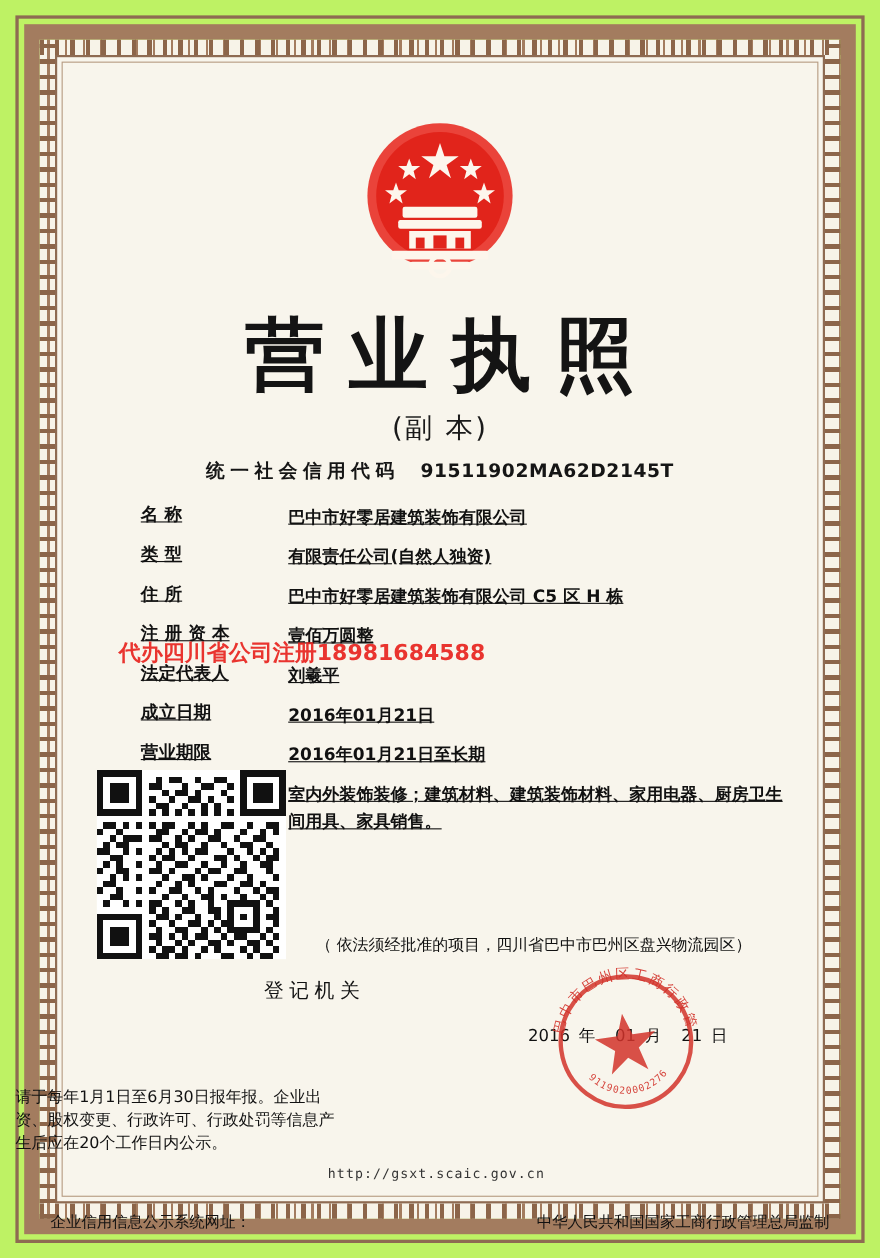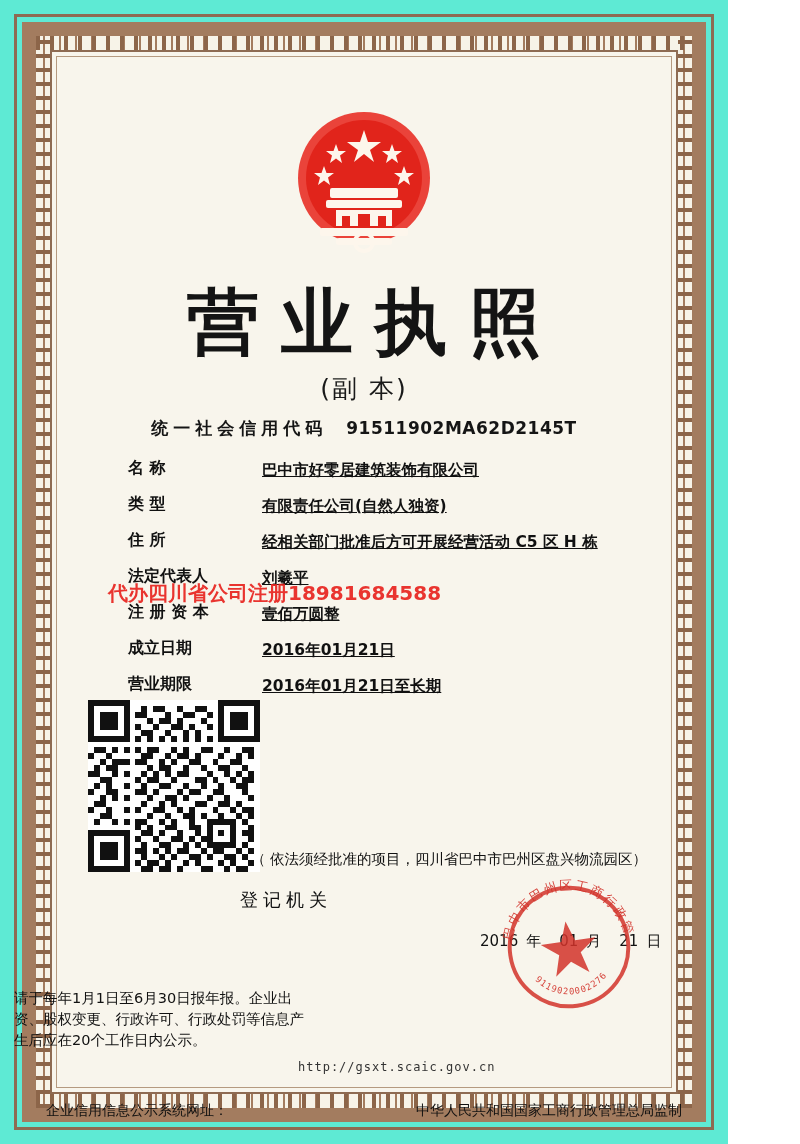--- a/index.html
+++ b/index.html
@@ -9,23 +9,23 @@
   }
   body {
     width: 800px;
     height: 1144px;
     font-family: "DejaVu Sans", "Liberation Sans", sans-serif;
     overflow: hidden;
   }
 
   .license {
     position: relative;
-    width: 728px;
+    width: 800px;
     height: 1144px;
-    background: #5eead4;
+    background: #bef264;
     box-sizing: border-box;
   }
 
   
   .border-outer {
     position: absolute;
     left: 14px; top: 14px; right: 14px; bottom: 14px;
     border: 3px solid #8e6b52;
     box-sizing: border-box;
   }
@@ -130,20 +130,21 @@
     min-height: 22px;
   }
   .row .key {
     width: 120px;
     flex: 0 0 120px;
     font-size: 16px;
     font-weight: bold;
     color: #111;
     display: flex;
     justify-content: space-between;
+    text-decoration: underline;
   }
   .row .val {
     font-size: 15.5px;
     font-weight: bold;
     color: #111;
     line-height: 24px;
     margin-left: 14px;
     max-width: 470px;
     text-decoration: underline;
   }
@@ -303,43 +304,47 @@
         <div class="val">巴中市好零居建筑装饰有限公司</div>
       </div>
 
       <div class="row">
         <div class="key">类  型</div>
         <div class="val">有限责任公司(自然人独资)</div>
       </div>
 
       <div class="row">
         <div class="key">住  所</div>
-        <div class="val">经相关部门批准后方可开展经营活动 C5 区 H 栋</div>
+        <div class="val">巴中市好零居建筑装饰有限公司 C5 区 H 栋</div>
+      </div>
+
+      <div class="row">
+        <div class="key">注 册 资 本</div>
+        <div class="val">壹佰万圆整</div>
       </div>
 
       <div class="row">
         <div class="key">法定代表人</div>
         <div class="val">刘羲平</div>
       </div>
 
       <div class="row">
-        <div class="key">注 册 资 本</div>
-        <div class="val">壹佰万圆整</div>
-      </div>
-
-      <div class="row">
         <div class="key">成立日期</div>
         <div class="val">2016年01月21日</div>
       </div>
 
       <div class="row">
         <div class="key">营业期限</div>
         <div class="val">2016年01月21日至长期</div>
       </div>
 
+      <div class="row two-line">
+        <div class="key">经营范围</div>
+        <div class="val">室内外装饰装修；建筑材料、建筑装饰材料、家用电器、厨房卫生间用具、家具销售。</div>
+      </div>
 
     </div>
 
     <div class="watermark">代办四川省公司注册18981684588</div>
 
     <div class="qr">
       <svg viewBox="0 0 29 29" width="172" height="172" shape-rendering="crispEdges" aria-hidden="true">
         <rect width="29" height="29" fill="#ffffff"></rect>
         <g fill="#111111">
 

